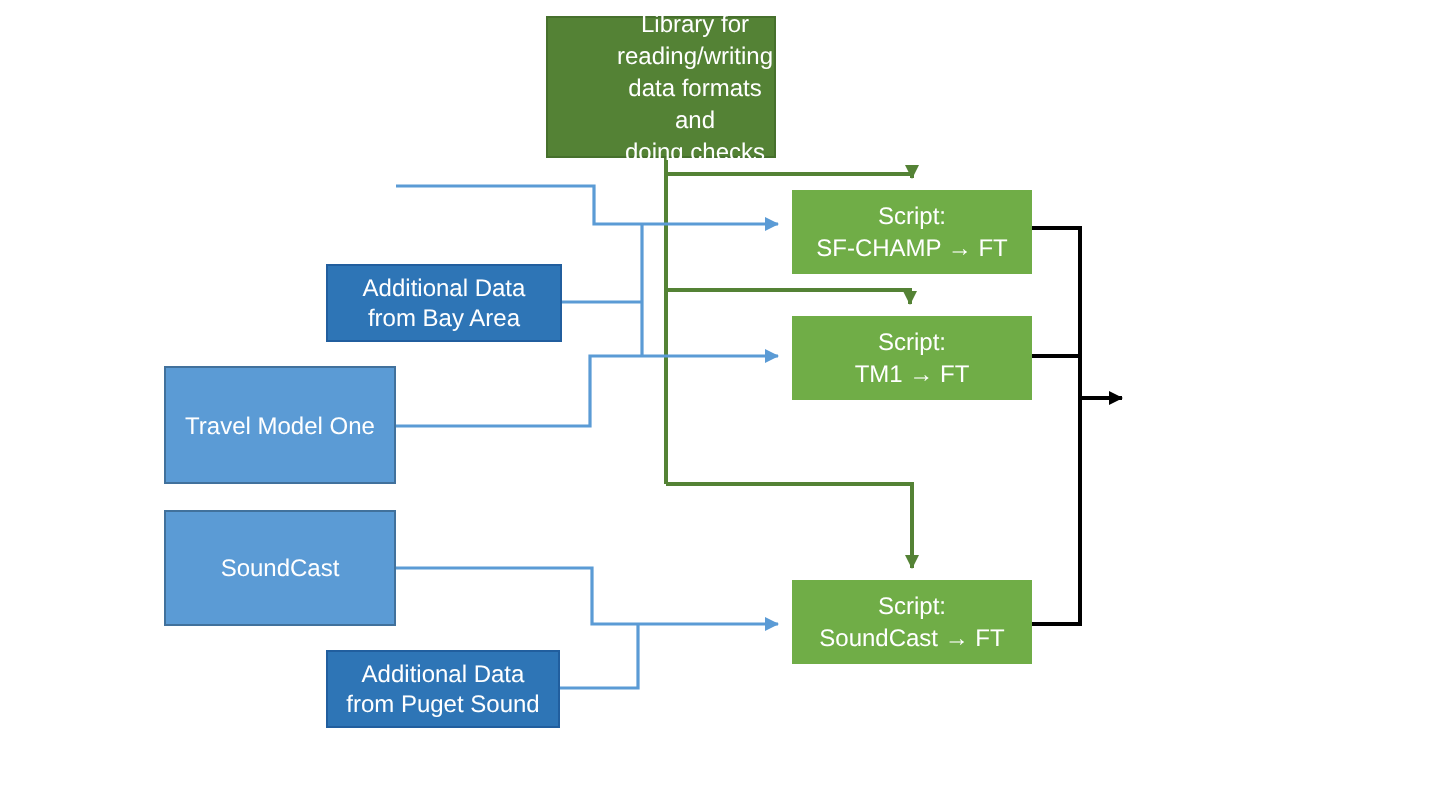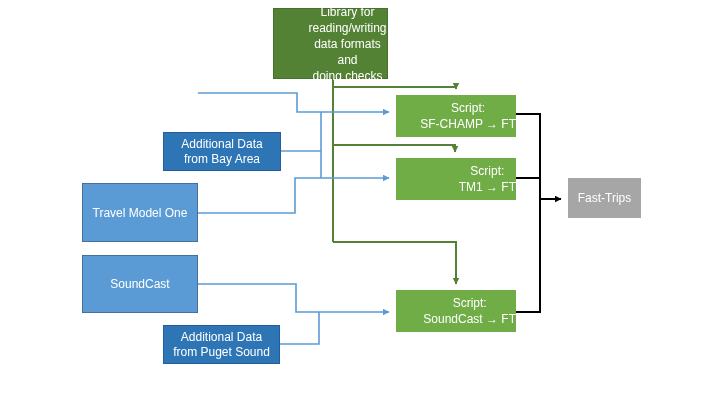--- a/index.html
+++ b/index.html
@@ -48,21 +48,21 @@
   .node-data {
     background: var(--data-blue, #2E75B6);
     border: 1px solid #215E9E;
     line-height: 15px;
     margin-left: 36px;
   }
   .node-bay-area    { left: 127px; top: 132px; width: 118px; height: 39px; }
   .node-puget-sound { left: 127px; top: 325px; width: 117px; height: 39px; }
   .node-script {
     background: var(--script-green, #70AD47);
-    left: 396px; width: 120px; height: 42px; justify-content: flex-end;
+    left: 396px; width: 120px; height: 42px;
   }
   .node-script-sf-champ   { top: 95px; }
   .node-script-tm1        { top: 158px; }
   .node-script-soundcast  { top: 290px; }
   .node-fast-trips {
     left: 568px; top: 178px; width: 73px; height: 40px;
     background: var(--output-gray, #A6A6A6);
   }
 </style>
 </head>
@@ -136,17 +136,14 @@
   <div class="node node-script node-script-tm1">
     <span class="node-label">Script:
 TM1 → FT</span>
   </div>
 
   <div class="node node-script node-script-soundcast">
     <span class="node-label">Script:
 SoundCast → FT</span>
   </div>
 
-  <div class="node node-fast-trips">
-    <span class="node-label">Fast-Trips</span>
-  </div>
 
 </div>
 
 </body></html>

